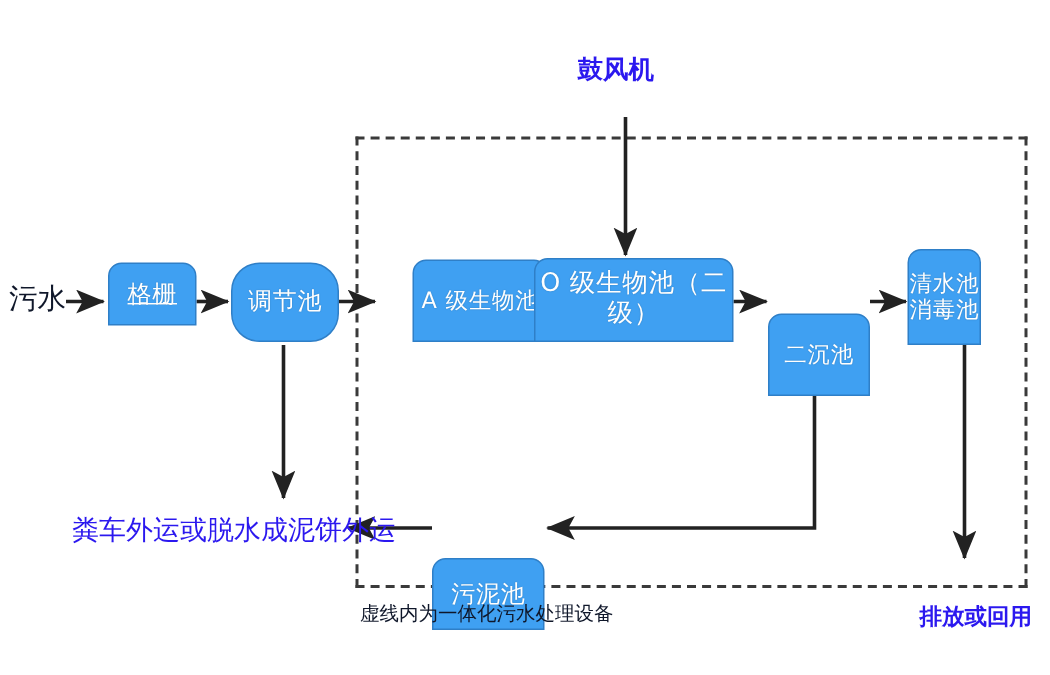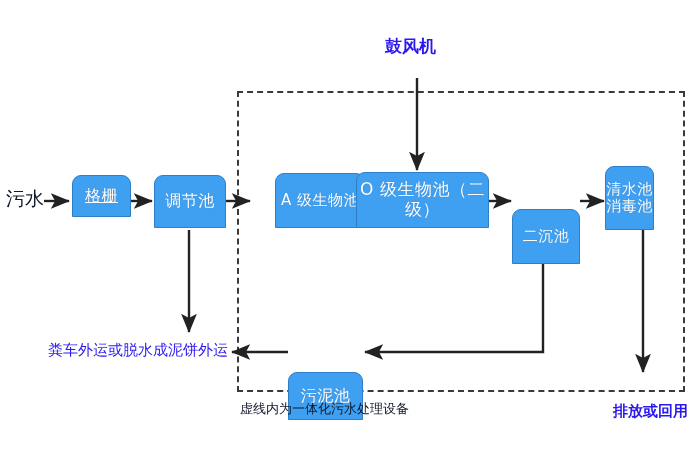--- a/index.html
+++ b/index.html
@@ -83,21 +83,21 @@
       <path d="M288,352 L232,352"></path>
 
       <path d="M643,230 L643,372"></path>
     </g>
   </svg>
 
   <div class="node" style="left:72px;top:175px;width:59px;height:42px;font-size:16px;text-decoration:underline;">
     <span>格栅</span>
   </div>
 
-  <div class="node" style="left:154px;top:175px;width:72px;height:53px;font-size:16px;">
+  <div class="node" style="left:154px;top:175px;width:72px;height:53px;font-size:16px;border-radius:19px;">
     <span>调节池</span>
   </div>
 
   <div class="node" style="left:251px;top:173px;width:90px;height:55px;font-size:15px;margin-left:24px;">
     <span>A 级生物池</span>
   </div>
 
   <div class="node" style="left:356px;top:172px;width:133px;height:56px;font-size:17px;">
     <span>O 级生物池（二级）</span>
   </div>
@@ -112,19 +112,19 @@
   </div>
 
   <div class="node sq" style="left:288px;top:328px;width:75px;height:48px;font-size:16px;border-top-left-radius:9px;border-top-right-radius:9px;">
     <span>污泥池</span>
   </div>
 
   <div class="txt dark" style="left:6px;top:186px;font-size:19px;">污水</div>
 
   <div class="txt blue" style="left:385px;top:35px;font-size:17px;font-weight:bold;font-family:Liberation Mono, monospace;">鼓风机</div>
 
-  <div class="txt blue" style="left:48px;top:341px;font-size:15px;">粪车外运或脱水成泥饼外运</div>
+  <div class="txt blue" style="left:48px;top:341px;font-size:18px;">粪车外运或脱水成泥饼外运</div>
 
   <div class="txt blue" style="left:613px;top:402px;font-size:15px;font-weight:bold;">排放或回用</div>
 
   <div class="txt dark" style="left:240px;top:400px;font-size:13px;text-align:center;">虚线内为一体化污水处理设备</div>
 
 </div>
 
 </body></html>

